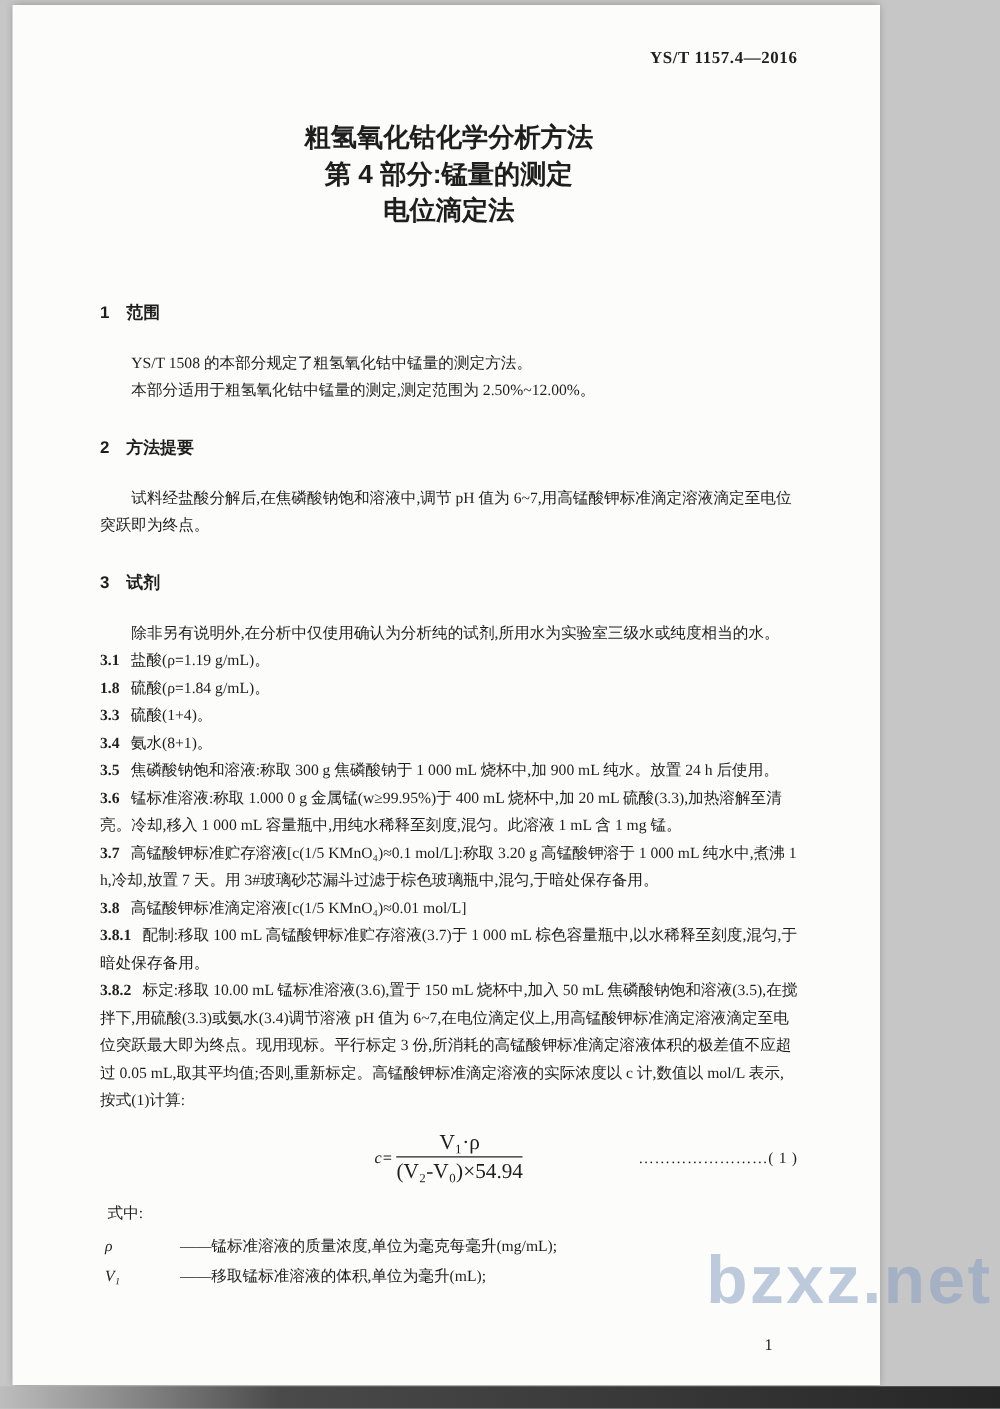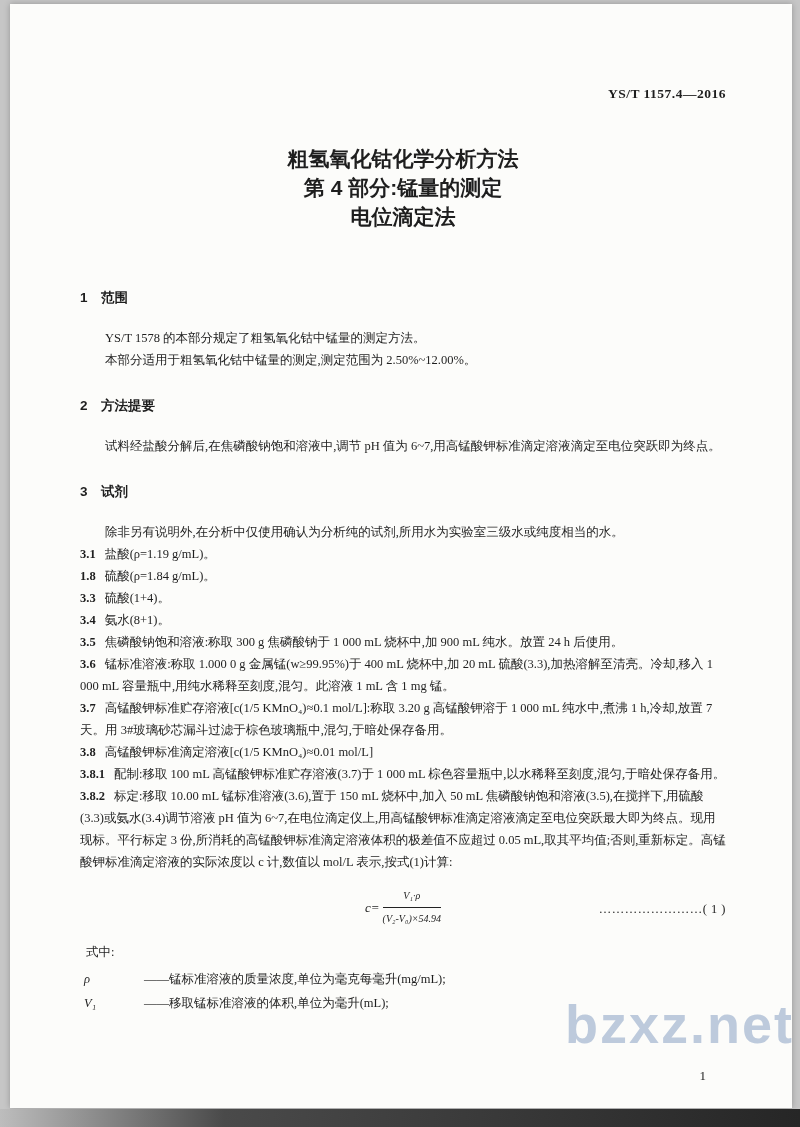--- a/index.html
+++ b/index.html
@@ -12,24 +12,24 @@
   }
   .scan {
     position: relative;
     width: 800px; height: 1127px;
     background: #c6c6c6;
     overflow: hidden;
   }
   .page {
     position: absolute;
     left: 10px; top: 4px;
-    width: 782px; height: 1104px;
+    width: 694px; height: 1104px;
     background: #fcfcfa;
     box-shadow: 0 0 6px rgba(0,0,0,0.25);
-    padding: 82px 66px 0 70px;
+    padding: 34px 66px 0 70px;
   }
   .scan-bottom {
     position: absolute; left: 0; bottom: 0;
     width: 800px; height: 18px;
     background: linear-gradient(to right, #bdbdbd, #4a4a4a 28%, #262626 100%);
   }
   .doc-number {
     text-align: right;
     font-size: 13.5px;
     font-weight: bold;
@@ -57,21 +57,21 @@
   .formula-row {
     position: relative;
     text-align: center;
     margin: 10px 0 6px 0;
     min-height: 52px;
   }
   .formula-center { display: inline-block; vertical-align: middle; margin-top: 4px; }
   .lhs { font-style: italic; font-size: 13px; vertical-align: middle; margin-right: 3px; }
   .frac {
     display: inline-block; vertical-align: middle;
-    text-align: center; font-style: italic; font-size: 10px; line-height: 18px;
+    text-align: center; font-size: 17px; line-height: 18px;
   }
   .frac .fnum { display: block; border-bottom: 1px solid #222; padding: 0 10px 2px 10px; }
   .frac .fden { display: block; padding-top: 2px; }
   .eq-dots {
     position: absolute; right: 0; top: 50%; transform: translateY(-50%);
     font-size: 12.5px; letter-spacing: 0.5px; white-space: nowrap;
   }
   .legend-intro { font-size: 12.5px; line-height: 22px; margin: 6px 0 4px 0; padding-left: 6px; }
   .legend-row { display: flex; font-size: 12.5px; line-height: 24px; }
   .legend-symbol { width: 64px; padding-left: 4px; font-style: italic; flex: 0 0 64px; }
@@ -98,21 +98,21 @@
 
     <div class="doc-number">YS/T 1157.4—2016</div>
 
     <div class="title-block">
       <div>粗氢氧化钴化学分析方法</div>
       <div>第 4 部分:锰量的测定</div>
       <div>电位滴定法</div>
     </div>
 
     <div class="sec-heading first">1　范围</div>
-    <p class="indent">YS/T 1578 的本部分规定了粗氢氧化钴中锰量的测定方法。</p>
+    <p class="indent">YS/T 1508 的本部分规定了粗氢氧化钴中锰量的测定方法。</p>
     <p class="indent">本部分适用于粗氢氧化钴中锰量的测定,测定范围为 2.50%~12.00%。</p>
 
     <div class="sec-heading">2　方法提要</div>
     <p class="indent">试料经盐酸分解后,在焦磷酸钠饱和溶液中,调节 pH 值为 6~7,用高锰酸钾标准滴定溶液滴定至电位突跃即为终点。</p>
 
     <div class="sec-heading">3　试剂</div>
     <p class="indent">除非另有说明外,在分析中仅使用确认为分析纯的试剂,所用水为实验室三级水或纯度相当的水。</p>
 
     <p class="item"><span class="clause-num">3.1</span><span>盐酸(ρ=1.19 g/mL)。</span></p>
     <p class="item"><span class="clause-num">1.8</span><span>硫酸(ρ=1.84 g/mL)。</span></p>

